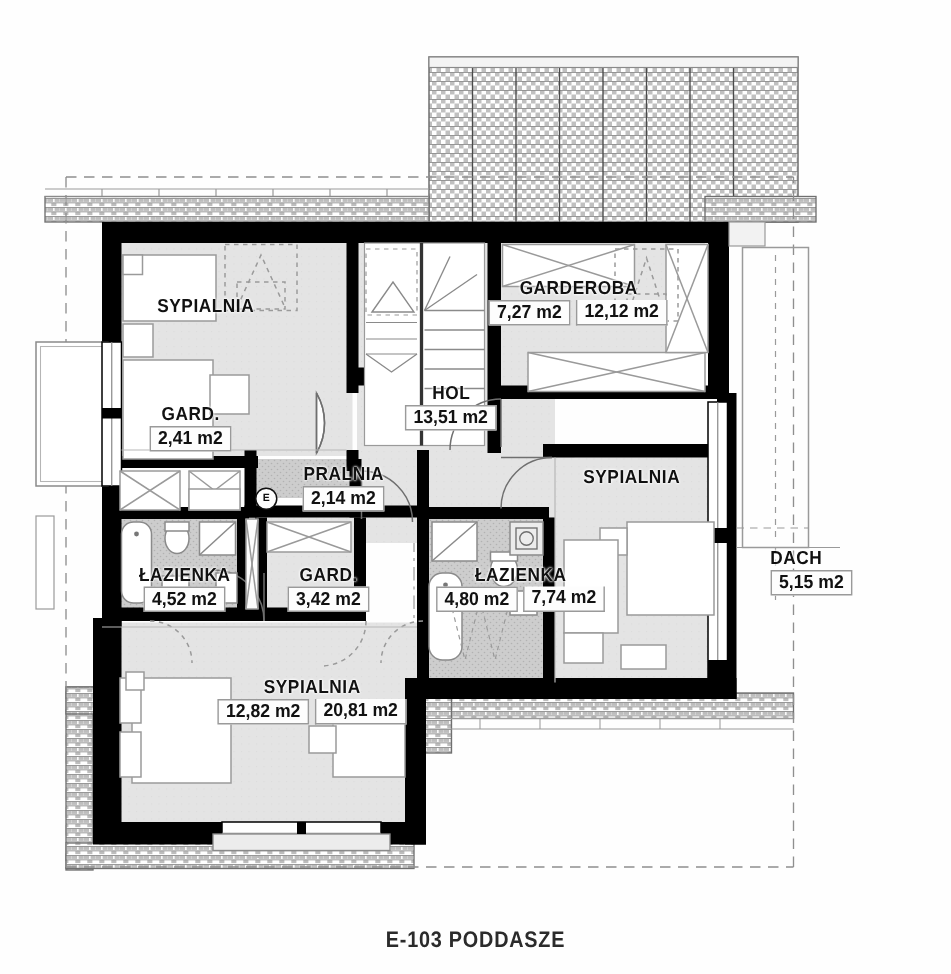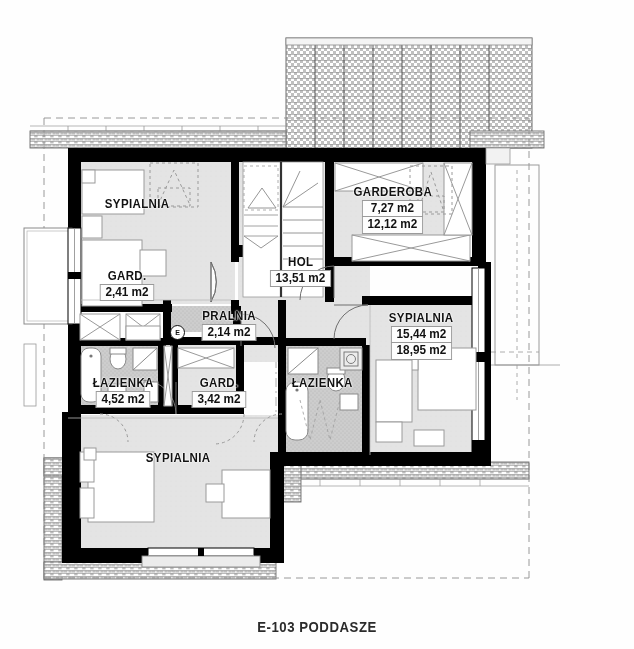--- a/index.html
+++ b/index.html
@@ -25,21 +25,21 @@
   }
   .room-name{
     font-weight:bold;
     font-size:12.5px;
     letter-spacing:.4px;
     color:#111;
     transform:scaleX(.92);
     margin-bottom:1px;
     text-shadow:0 0 2px #fff,0 0 2px #fff,0 0 1px #fff;
   }
-  .area-stack{display:flex;flex-direction:column;}
+  .area-stack{display:flex;}
   .area-box{
     background:#fdfdfd;
     border:1px solid #9a9a9a;
     font-weight:bold;
     font-size:12.5px;
     color:#111;
     padding:1px 5px 2px 5px;
     text-align:center;
     transform:scaleX(.94);
     letter-spacing:0px;
@@ -432,62 +432,72 @@
 
 <div class="room-label" id="lbl-0" style="left: 102px; top: 198px;">
       <div class="room-name">SYPIALNIA</div>
     </div>
 <div class="room-label" id="lbl-1" style="left: 98px; top: 270px;">
       <div class="room-name">GARD.</div>
       <div class="area-stack">
         <div class="area-box">2,41 m2</div>
       </div>
     </div>
-<div class="room-label" id="lbl-2" style="left: 350px; top: 186px; justify-content: flex-end;">
+<div class="room-label" id="lbl-2" style="left: 324px; top: 186px; justify-content: flex-end;">
       <div class="room-name">GARDEROBA</div>
       <div class="area-stack">
         <div class="area-box">7,27 m2</div>
         <div class="area-box">12,12 m2</div>
       </div>
     </div>
 <div class="room-label" id="lbl-3" style="left: 268px; top: 256px;">
       <div class="room-name">HOL</div>
       <div class="area-stack">
         <div class="area-box">13,51 m2</div>
       </div>
     </div>
 <div class="room-label" id="lbl-4" style="left: 180px; top: 310px; margin-left: 20px;">
       <div class="room-name">PRALNIA</div>
       <div class="area-stack">
         <div class="area-box">2,14 m2</div>
       </div>
     </div>
 <div class="room-label" id="lbl-5" style="left: 386px; top: 312px;">
       <div class="room-name">SYPIALNIA</div>
-      <div class="area-stack">
-        <div class="area-box">15,44 m2</div>
-        <div class="area-box">18,95 m2</div>
-      </div>
     </div>
 <div class="room-label" id="lbl-6" style="left: 90px; top: 377px;">
       <div class="room-name">ŁAZIENKA</div>
       <div class="area-stack">
         <div class="area-box">4,52 m2</div>
       </div>
     </div>
 <div class="room-label" id="lbl-7" style="left: 190px; top: 377px;">
       <div class="room-name">GARD.</div>
       <div class="area-stack">
         <div class="area-box">3,42 m2</div>
       </div>
     </div>
 <div class="room-label" id="lbl-8" style="left: 289px; top: 377px;">
       <div class="room-name">ŁAZIENKA</div>
+      <div class="area-stack">
+        <div class="area-box">4,80 m2</div>
+        <div class="area-box">7,74 m2</div>
+      </div>
     </div>
 <div class="room-label" id="lbl-9" style="left: 143px; top: 452px;">
       <div class="room-name">SYPIALNIA</div>
+      <div class="area-stack">
+        <div class="area-box">12,82 m2</div>
+        <div class="area-box">20,81 m2</div>
+      </div>
+    </div>
+<div class="room-label left" id="lbl-10" style="left: 512px; top: 366px;">
+      <div class="room-name">DACH</div>
+      <div class="area-stack">
+        <div class="area-box">5,15 m2</div>
+      </div>
     </div>
 
 <div class="e-symbol" id="sym-0" style="left: 170px; top: 325px;">E</div>
 
 <div id="caption">E-103 PODDASZE</div>
 
 </div>
 
 </body></html>

